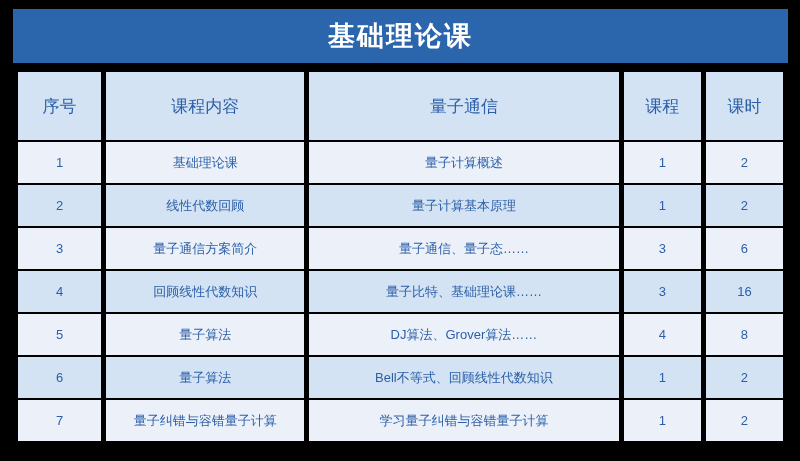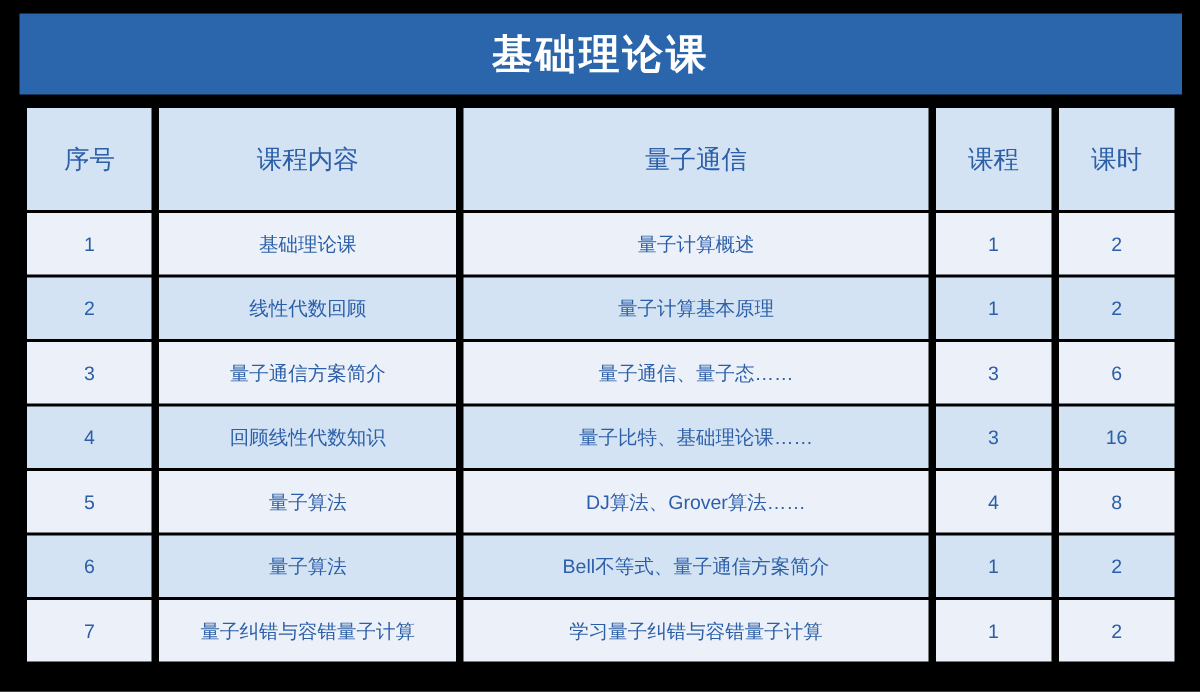--- a/index.html
+++ b/index.html
@@ -153,21 +153,21 @@
       <tr class="row-odd">
         <td class="num">5</td>
         <td>量子算法</td>
         <td>DJ算法、Grover算法……</td>
         <td class="num">4</td>
         <td class="num">8</td>
       </tr>
       <tr class="row-even">
         <td class="num">6</td>
         <td>量子算法</td>
-        <td>Bell不等式、量子通信方案简介</td>
+        <td>Bell不等式、回顾线性代数知识</td>
         <td class="num">1</td>
         <td class="num">2</td>
       </tr>
       <tr class="row-odd">
         <td class="num">7</td>
         <td>量子纠错与容错量子计算</td>
         <td>学习量子纠错与容错量子计算</td>
         <td class="num">1</td>
         <td class="num">2</td>
       </tr>

